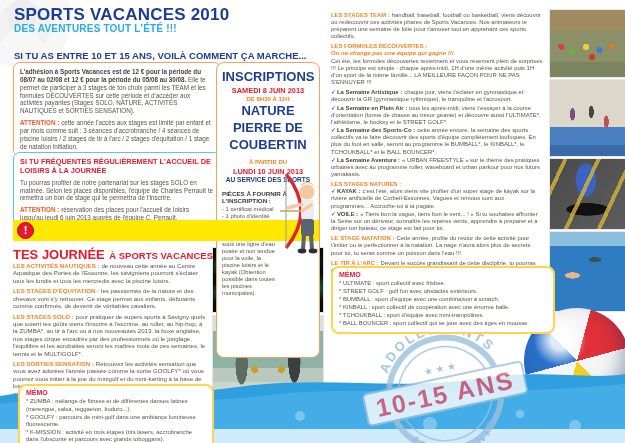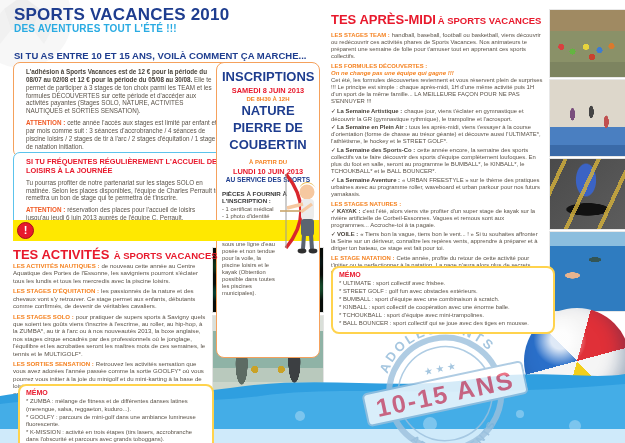--- a/index.html
+++ b/index.html
@@ -5,21 +5,21 @@
   html,body{margin:0;padding:0;}
   body{width:625px;height:443px;position:relative;overflow:hidden;background:#fff;
        font-family:"Liberation Sans",sans-serif;-webkit-font-smoothing:antialiased;}
   .abs{position:absolute;}
   
   .title1{left:14px;top:5px;font-size:17px;font-weight:bold;color:#1e3d8f;letter-spacing:.2px;z-index:2;}
   .title2{left:14px;top:23px;font-size:10px;font-weight:bold;color:#2aabe2;letter-spacing:.2px;z-index:2;}
   .title3{left:14px;top:50px;font-size:9.5px;font-weight:bold;color:#1e3d8f;z-index:2;}
   .ballmark{left:-30px;top:-34px;z-index:0;opacity:.55;}
   
-  .box{border-radius:7px;background:#fff;padding:5px 12px;font-size:6.3px;line-height:1.25;color:#5a5248;z-index:2;}
+  .box{border-radius:7px;background:#fff;padding:5px 6px;font-size:6.3px;line-height:1.25;color:#5a5248;z-index:2;}
   .box-orange{border:1.5px solid #f5a15c;}
   .box-cyan{border:1.5px solid #5cc3ec;}
   .adhesion{left:13px;top:62px;width:194px;}
   .accueil{left:13px;top:152px;width:194px;}
   .boldtxt{font-weight:bold;color:#49433b;}
   .att{margin-top:4px;}
   .attlbl{color:#f15a24;font-weight:bold;}
   .cyantitle{color:#e8192c;font-weight:bold;font-size:7.4px;line-height:1.2;margin-bottom:3px;}
   
   .banner{left:13px;top:220px;width:306px;height:21px;background:#ffe800;display:flex;align-items:center;z-index:3;}
@@ -173,21 +173,21 @@
   <line x1="27" y1="38" x2="11" y2="42" stroke="#f6c8a0" stroke-width="3.4"></line>
   <line x1="36" y1="38" x2="25" y2="46" stroke="#f6c8a0" stroke-width="3.4"></line>
   <rect x="25" y="53" width="13" height="17" rx="3" fill="#5a6470"></rect>
   <line x1="28" y1="69" x2="27" y2="83" stroke="#5a6470" stroke-width="4"></line>
   <line x1="35" y1="69" x2="36" y2="83" stroke="#5a6470" stroke-width="4"></line>
   <ellipse cx="26" cy="85" rx="4.4" ry="2.4" fill="#2f2f2f"></ellipse>
   <ellipse cx="37" cy="85" rx="4.4" ry="2.4" fill="#2f2f2f"></ellipse>
 </svg>
 
 <div class="abs mat-title">
-  <span class="bigred">TES ACTIVITÉS</span>
+  <span class="bigred">TES JOURNÉE</span>
   <span class="midred">À SPORTS VACANCES</span>
 </div>
 <div class="abs mat-sections">
   <div class="sect">
     <span class="lbl">LES ACTIVITÉS NAUTIQUES :</span><span>de nouveau cette année au Centre Aquatique des Portes de l'Essonne, les savigniens pourront s'éclater tous les lundis et tous les mercredis avec la piscine loisirs.</span>
   </div>
   <div class="sect">
     <span class="lbl">LES STAGES D'ÉQUITATION :</span><span>les passionnés de la nature et des chevaux vont s'y retrouver. Ce stage permet aux enfants, débutants comme confirmés, de devenir de véritables cavaliers.</span>
   </div>
   <div class="sect">
@@ -195,24 +195,20 @@
   </div>
   <div class="sect">
     <span class="lbl">LES SORTIES SENSATION :</span><span>Retrouvez les activités sensation que vous avez adorées l'année passée comme la sortie GOOLFY* où vous pourrez vous initier à la joie du minigolf et du mini-karting à la base de loisirs de St Quentin en Yvelines, les sorties accrobranche pour les amateurs de sensations fortes tous les mardis et vendredis et pour les 12-15 ans, K-MISSION*.</span>
   </div>
 </div>
 
 <div class="abs photo ph-goolfy"></div>
 <div class="abs photo ph-archery"></div>
 
 <div class="abs rcol">
-  <div class="r-title">
-    <span class="bigred">TES APRÈS-MIDI</span>
-    <span class="midred">À SPORTS VACANCES</span>
-  </div>
   <div class="rp">
     <span class="lbl">LES STAGES TEAM :</span><span>handball, baseball, football ou basketball, viens découvrir ou redécouvrir ces activités phares de Sports Vacances. Nos animateurs te préparent une semaine de folie pour t'amuser tout en apprenant ces sports collectifs.</span>
   </div>
   <div class="rp">
     <div><span class="lbl">LES FORMULES DÉCOUVERTES :</span></div>
     <div class="tag">On ne change pas une équipe qui gagne !!!</div>
     <div>Cet été, les formules découvertes reviennent et vous réservent plein de surprises !!! Le principe est simple : chaque après-midi, 1H d'une même activité puis 1H d'un sport de la même famille... LA MEILLEURE FAÇON POUR NE PAS S'ENNUYER !!!</div>
   </div>
   <div class="sem">
     <span class="chk">✓</span><span class="semlbl">La Semaine Artistique :</span><span>chaque jour, viens t'éclater en gymnastique et découvrir la GR (gymnastique rythmique), le trampoline et l'acrosport.</span>

